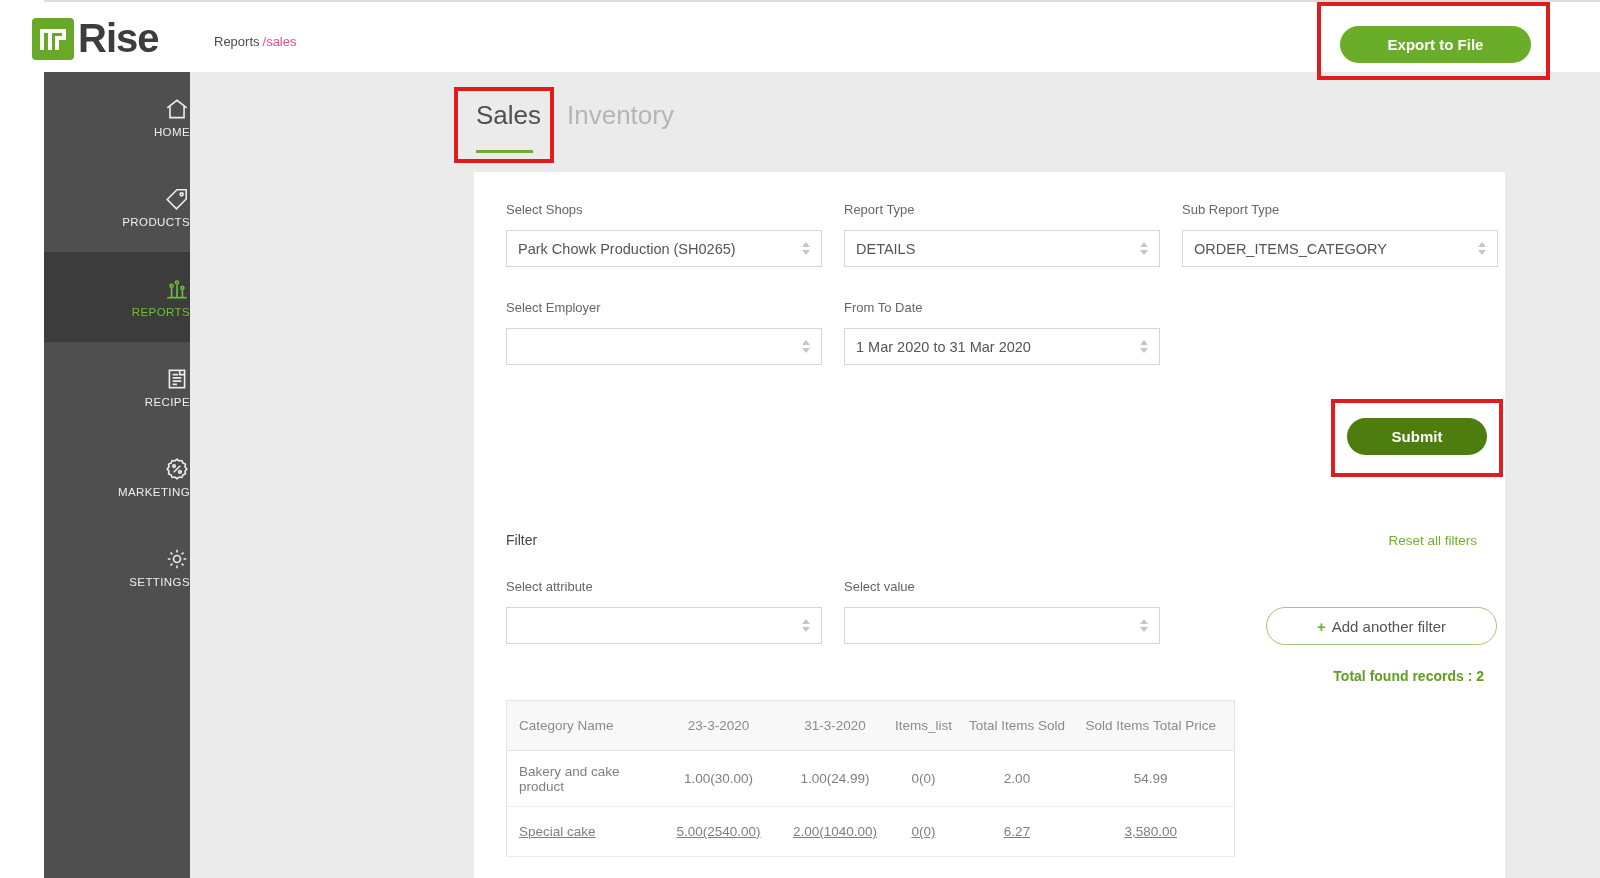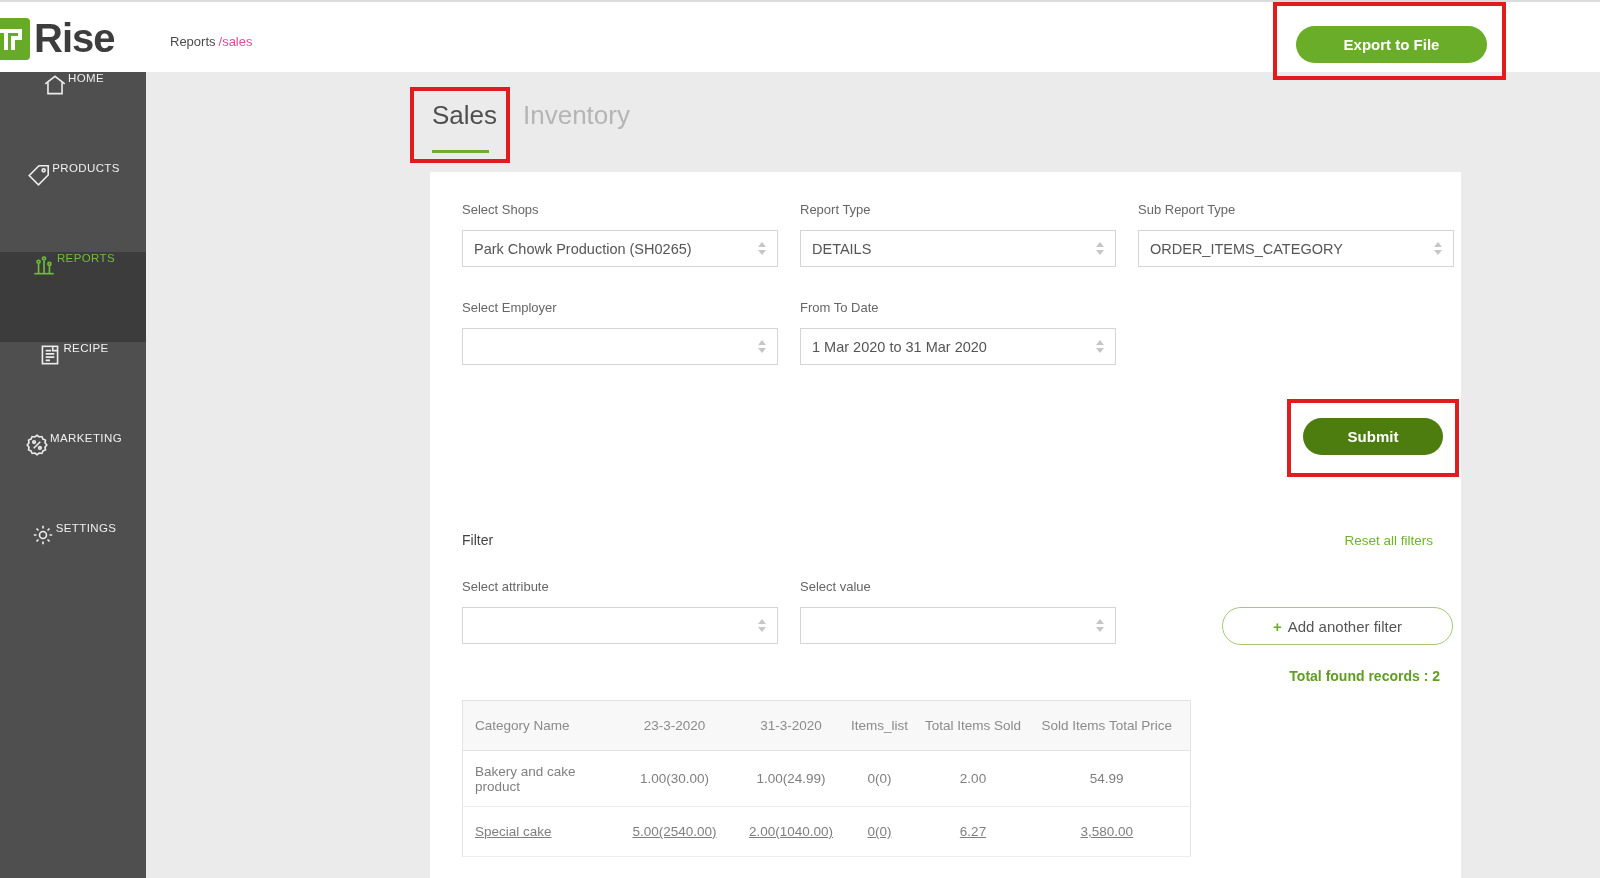--- a/index.html
+++ b/index.html
@@ -1,33 +1,33 @@
 <!DOCTYPE html>
 <html><head>
 <meta charset="utf-8">
 <style>
   * { margin:0; padding:0; box-sizing:border-box; }
   html,body { width:1600px; height:878px; font-family:"Liberation Sans", sans-serif; background:#fff; overflow:hidden; }
-  #page { position:relative; width:1448px; height:878px; background:#ebebeb; }
+  #page { position:relative; width:1448px; height:878px; background:#ebebeb;margin-left:44px; }
 
   
   .topline { position:absolute; left:0; top:0; width:1600px; height:2px; background:#dcdcdc; }
   .header { position:absolute; left:0; top:2px; width:1600px; height:70px; background:#fff; }
   .logo { position:absolute; left:-12px; top:14px; display:flex; align-items:center; }
   .logo-mark { width:42px; height:42px; background:#67aa27; border-radius:4px; position:relative; }
   .logo-mark svg { position:absolute; left:7px; top:7px; }
   .logo-text { font-size:40px; font-weight:700; color:#3d3d3d; letter-spacing:-1px; margin-left:4px; }
   .breadcrumb { position:absolute; left:170px; top:32px; font-size:13px; color:#4a4a4a; }
   .breadcrumb .bc-page { color:#ec4899; margin-left:3px; font-weight:400; }
   .export-btn { position:absolute; left:1296px; top:24px; width:191px; height:37px; background:#69ad28; border:none;
     border-radius:19px; color:#fff; font-size:15px; font-weight:700; font-family:inherit; cursor:pointer; }
 
   
   .sidebar { position:absolute; left:0; top:72px; width:146px; height:806px; background:#4f4f4f; }
-  .side-item { height:90px; display:flex; align-items:flex-start; justify-content:center; 
+  .side-item { height:90px; display:flex; flex-direction:column; align-items:flex-end; justify-content:center; 
     color:#f0f0f0; cursor:pointer; }
   .side-item .lbl { font-size:11.5px; letter-spacing:.4px; }
   .side-item svg { stroke:#ececec; }
   .side-item.active { background:#3c3c3c; color:#6fbf3a; }
   .side-item.active svg { stroke:#6fbf3a; }
 
   
   .main-bg { position:absolute; left:146px; top:72px; width:1454px; height:806px; background:#ebebeb; }
 
   .tab-sales { position:absolute; left:432px; top:100px; font-size:26px; color:#4f4f4f; cursor:pointer; }

